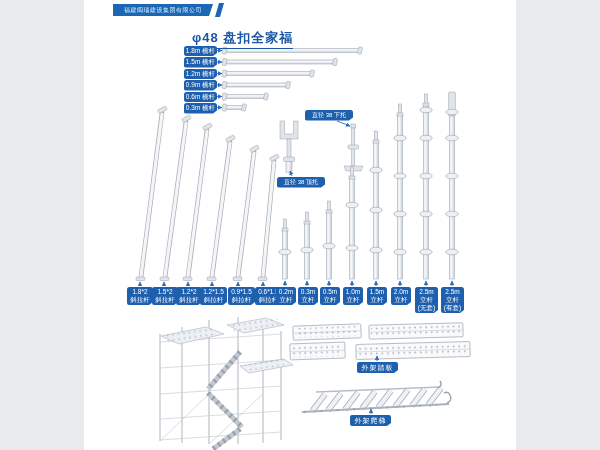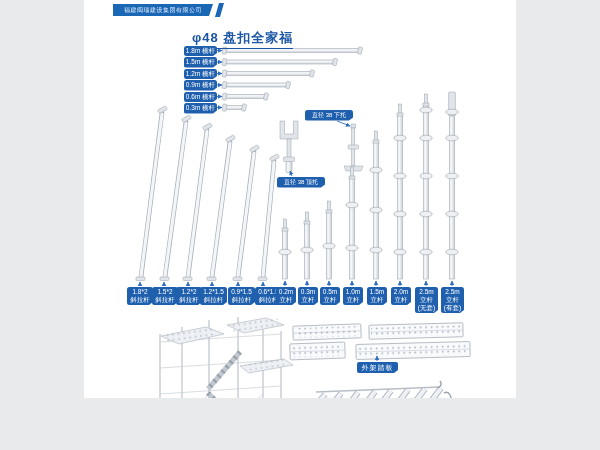--- a/index.html
+++ b/index.html
@@ -1,17 +1,17 @@
 <!DOCTYPE html>
 <html><head>
 <meta charset="utf-8">
 <style>
   html,body{margin:0;padding:0;}
   body{font-family:"Liberation Sans","DejaVu Sans",sans-serif;background:#e9eaeb;}
-  #stage{position:relative;width:600px;height:398px;background:#e9eaeb;overflow:hidden;}
+  #stage{position:relative;width:600px;height:450px;background:#e9eaeb;overflow:hidden;}
   #page{position:absolute;left:84px;top:0;width:432px;height:450px;background:#ffffff;}
   #art{position:absolute;left:0;top:0;}
 
   .hdrbar{position:absolute;left:113px;top:4px;width:100px;height:12px;background:#1a67b6;
     clip-path:polygon(0 0,100% 0,calc(100% - 4px) 100%,0 100%);
     color:#eaf2fb;font-size:6px;line-height:12px;text-align:center;letter-spacing:.5px;}
   .hdrstripe{position:absolute;left:217px;top:3px;width:5px;height:14px;background:#1a67b6;transform:skewX(-16deg);}
 
   .title{position:absolute;left:192px;top:29px;color:#1b55a6;font-weight:bold;font-size:13px;
     letter-spacing:1px;border-bottom:1.6px solid #1b55a6;padding-bottom:1px;}

